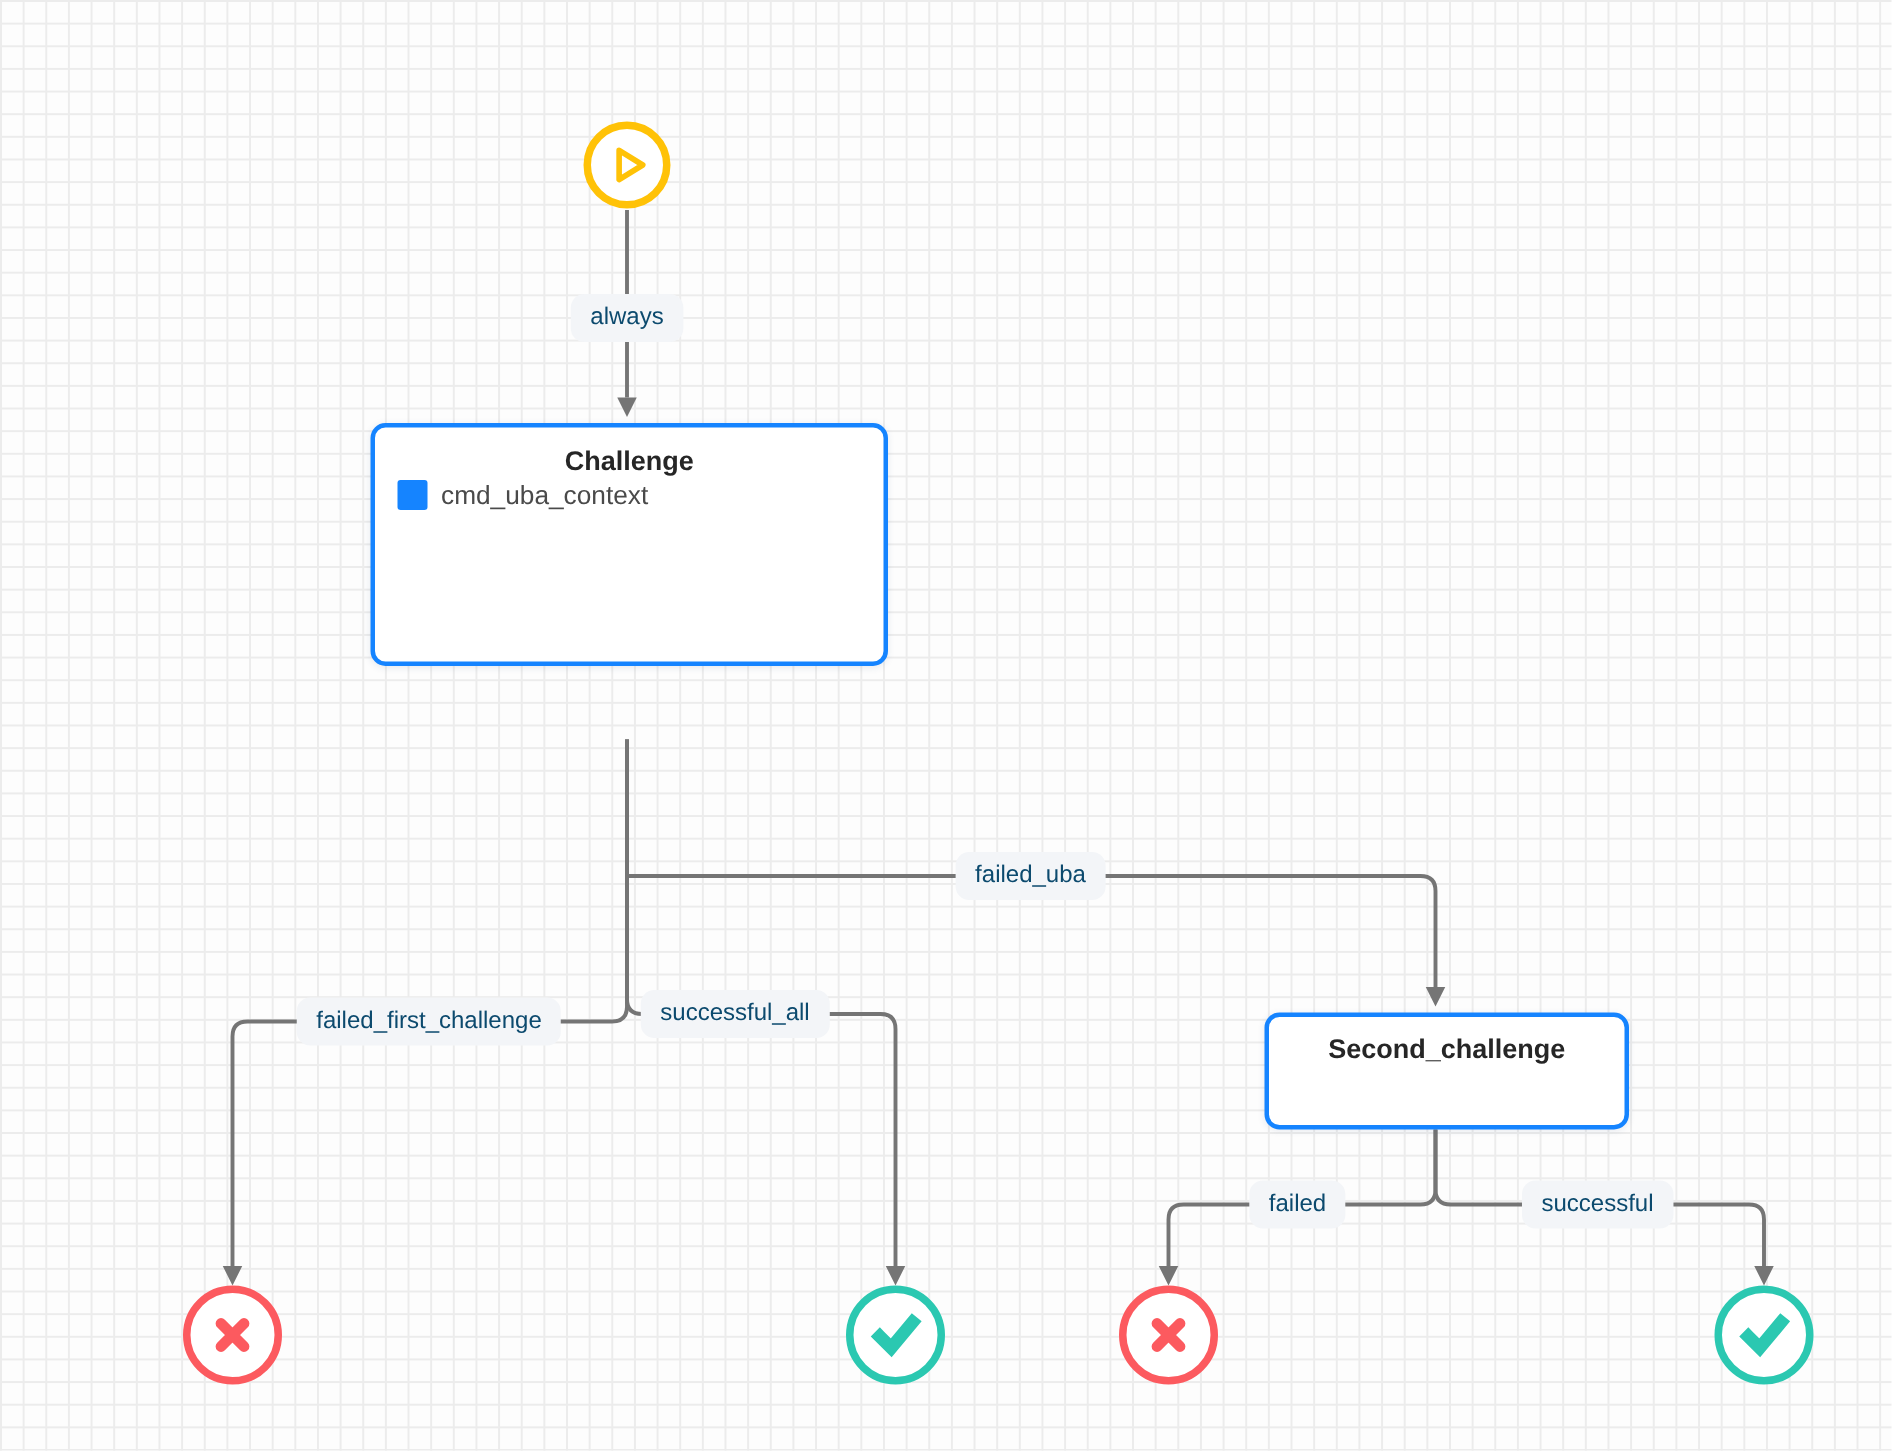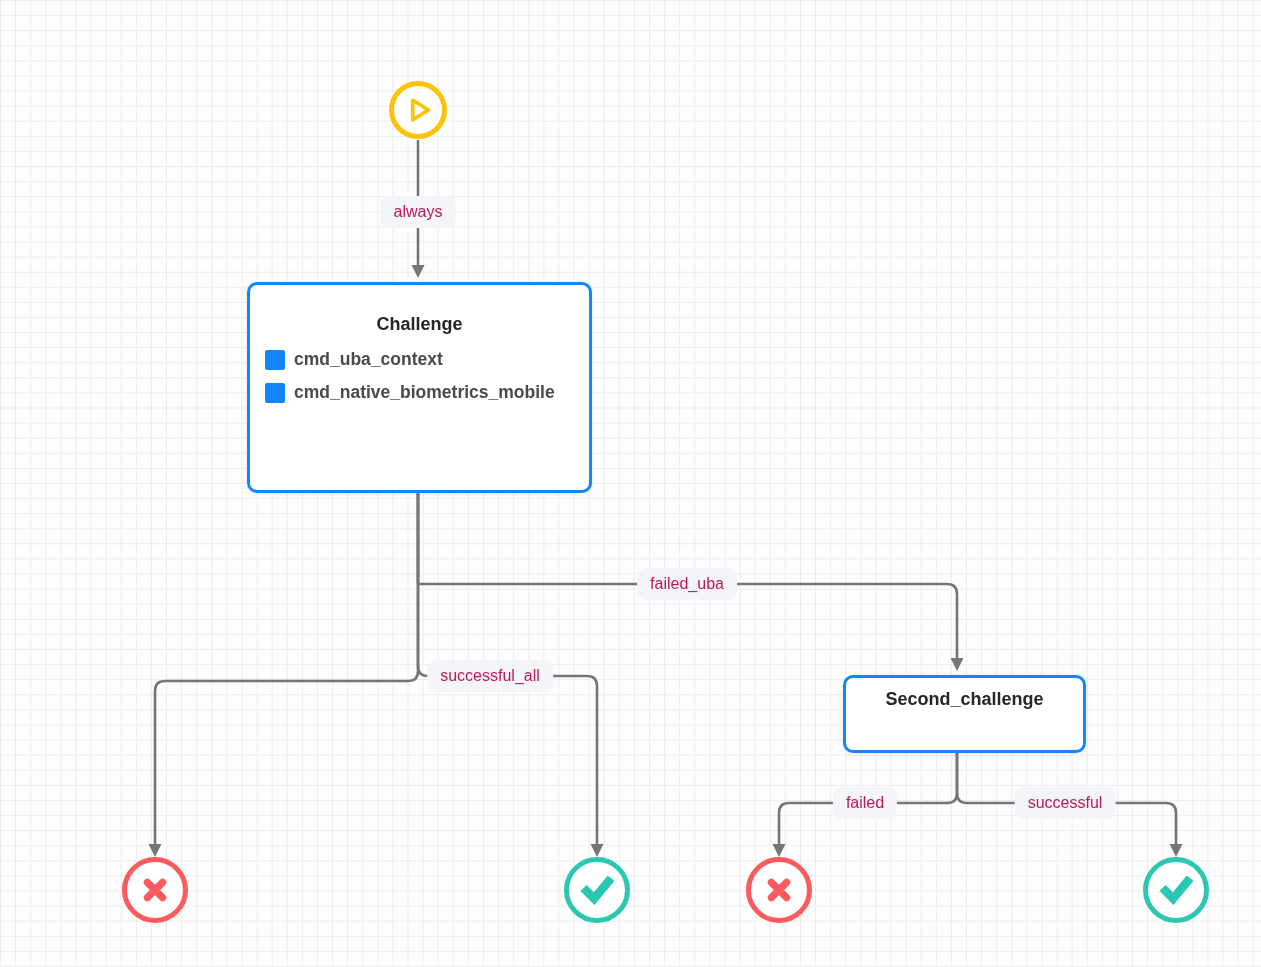--- a/index.html
+++ b/index.html
@@ -24,37 +24,37 @@
     position:absolute;left:389px;top:81px;width:58px;height:58px;
     box-sizing:border-box;border:5px solid #ffc207;border-radius:50%;
     background:#ffffff;display:flex;align-items:center;justify-content:center;
   }
 
   .flow-box{
     position:absolute;box-sizing:border-box;background:#ffffff;
     border:3.5px solid #1584ff;border-radius:10px;
     box-shadow:0 1px 5px rgba(40,70,120,0.10);
   }
-  .box-challenge{left:247px;top:282px;width:345px;height:211px;padding:26px 0 0 15px;}
+  .box-challenge{left:247px;top:282px;width:345px;height:162px;padding:9px 0 0 15px;}
   .box-second{left:843px;top:675px;width:243px;height:78px;padding:8px 0 0 0;}
   .box-title{
     display:block;text-align:center;font-weight:bold;font-size:18px;
     color:#262626;line-height:26px;padding-right:15px;
   }
   .box-second .box-title{padding-right:0;}
-  .cmd-row{display:flex;align-items:flex-end;height:33px;gap:9px;font-weight:bold;}
+  .cmd-row{display:flex;align-items:flex-start;height:33px;gap:9px;}
   .box-second .cmd-row{justify-content:center;height:31px;}
   .cmd-square{
     width:20px;height:20px;background:#1584ff;border-radius:2px;flex:0 0 auto;
   }
   .cmd-label{font-size:17.5px;color:#4a4a4a;white-space:nowrap;}
 
   .edge-label{
     position:absolute;transform:translate(-50%,-50%);
-    background:#f3f5f8;color:#be185d;border-radius:9px;
+    background:#f3f5f8;color:#0c4a6e;border-radius:9px;
     font-size:16px;line-height:16px;padding:8px 13px;white-space:nowrap;
   }
 
   .end-node{
     position:absolute;width:66px;height:66px;box-sizing:border-box;
     border-radius:50%;background:#ffffff;border:5.5px solid;
     display:flex;align-items:center;justify-content:center;
   }
   .end-fail{border-color:#fc5a5f;}
   .end-success{border-color:#2bc8b1;}
@@ -92,32 +92,29 @@
       </svg>
     </span>
   </div>
 
   <div class="flow-box box-challenge">
     <span class="box-title">Challenge</span>
     <div class="cmd-row">
       <span class="cmd-square"></span>
       <span class="cmd-label">cmd_uba_context</span>
     </div>
-    <div class="cmd-row">
-      <span class="cmd-square"></span>
-      <span class="cmd-label">cmd_native_biometrics_mobile</span>
-    </div>
   </div>
 
   <div class="flow-box box-second">
     <span class="box-title">Second_challenge</span>
   </div>
 
   <div class="edge-label" style="left:418px;top:212px;">always</div>
   <div class="edge-label" style="left:687px;top:584px;">failed_uba</div>
+  <div class="edge-label" style="left:286px;top:681px;">failed_first_challenge</div>
   <div class="edge-label" style="left:490px;top:676px;">successful_all</div>
   <div class="edge-label" style="left:865px;top:803px;text-align:right;">failed</div>
   <div class="edge-label" style="left:1065px;top:803px;text-align:center;">successful</div>
 
   <div class="end-node end-fail" style="left:122px;top:857px;">
     <span style="display:flex;">
       <svg width="34" height="34" viewBox="0 0 40 40">
         <path d="M 11 11 L 29 29 M 29 11 L 11 29" stroke="#fc5a5f" stroke-width="8.5" stroke-linecap="round" fill="none"></path>
       </svg>
     </span>

